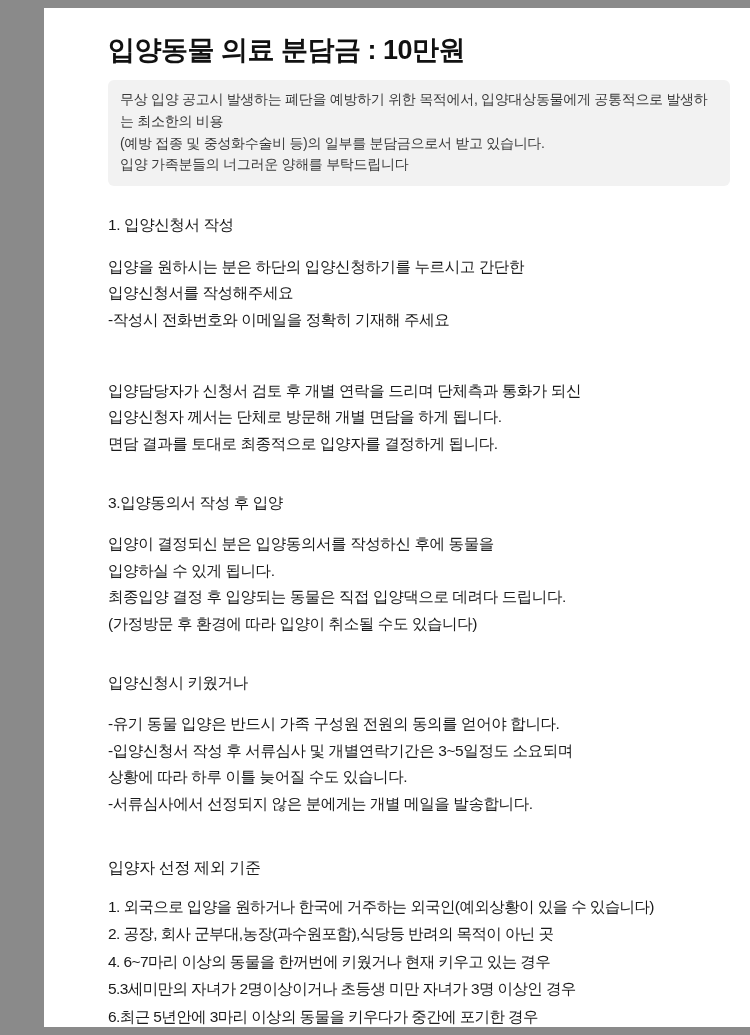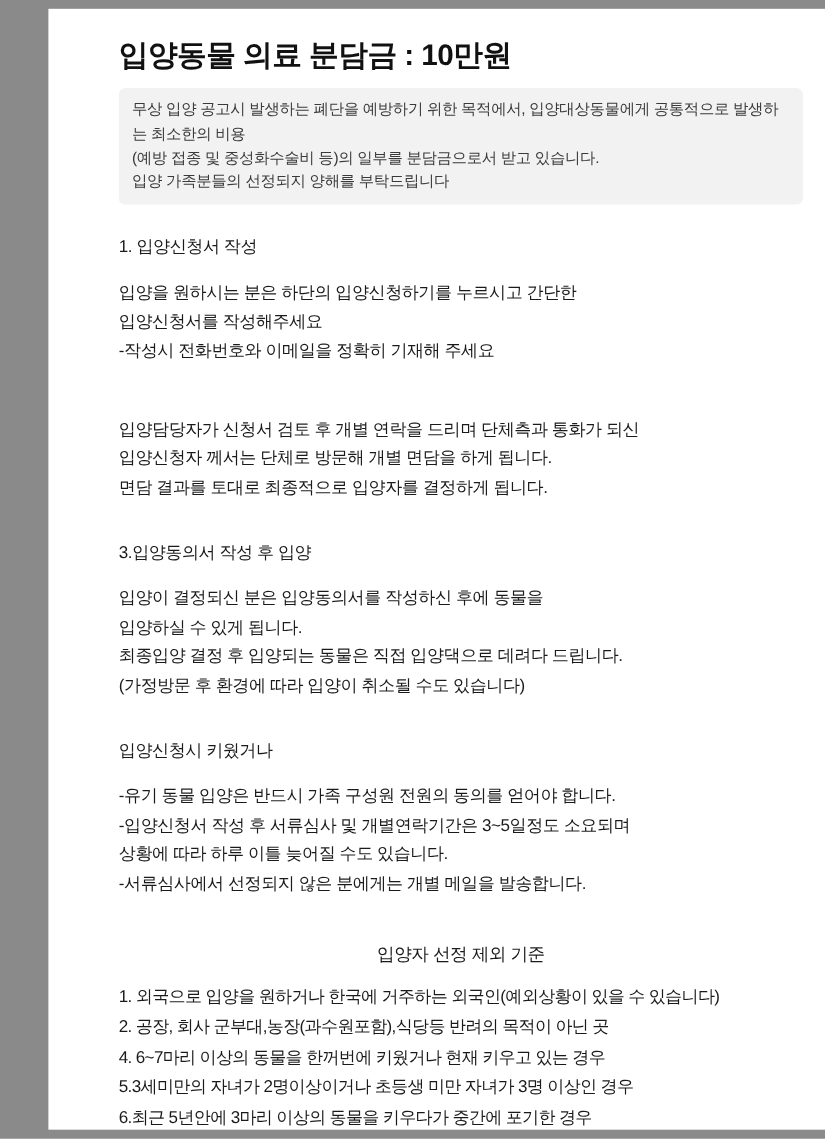--- a/index.html
+++ b/index.html
@@ -72,34 +72,33 @@
     line-height: 1.78;
     letter-spacing: -0.6px;
     margin: 0;
     white-space: nowrap;
   }
   .criteria-title {
     font-size: 16px;
     color: #1a1a1a;
     letter-spacing: -0.4px;
     margin: 0 0 14px 0;
-    text-align: center;
   }
 </style>
 </head>
 <body>
 
 <div class="page">
 
   <h1 class="title">입양동물 의료 분담금 : 10만원</h1>
 
   <div class="notice">
     <p>무상 입양 공고시 발생하는 폐단을 예방하기 위한 목적에서, 입양대상동물에게 공통적으로 발생하는 최소한의 비용</p>
     <p>(예방 접종 및 중성화수술비 등)의 일부를 분담금으로서 받고 있습니다.</p>
-    <p>입양 가족분들의 선정되지 양해를 부탁드립니다</p>
+    <p>입양 가족분들의 너그러운 양해를 부탁드립니다</p>
   </div>
 
   <div class="section">
     <p class="heading">1. 입양신청서 작성</p>
     <div class="spacer-sm"></div>
     <p class="body-line">입양을 원하시는 분은 하단의 입양신청하기를 누르시고 간단한</p>
     <p class="body-line">입양신청서를 작성해주세요</p>
     <p class="body-line">-작성시 전화번호와 이메일을 정확히 기재해 주세요</p>
   </div>
 

